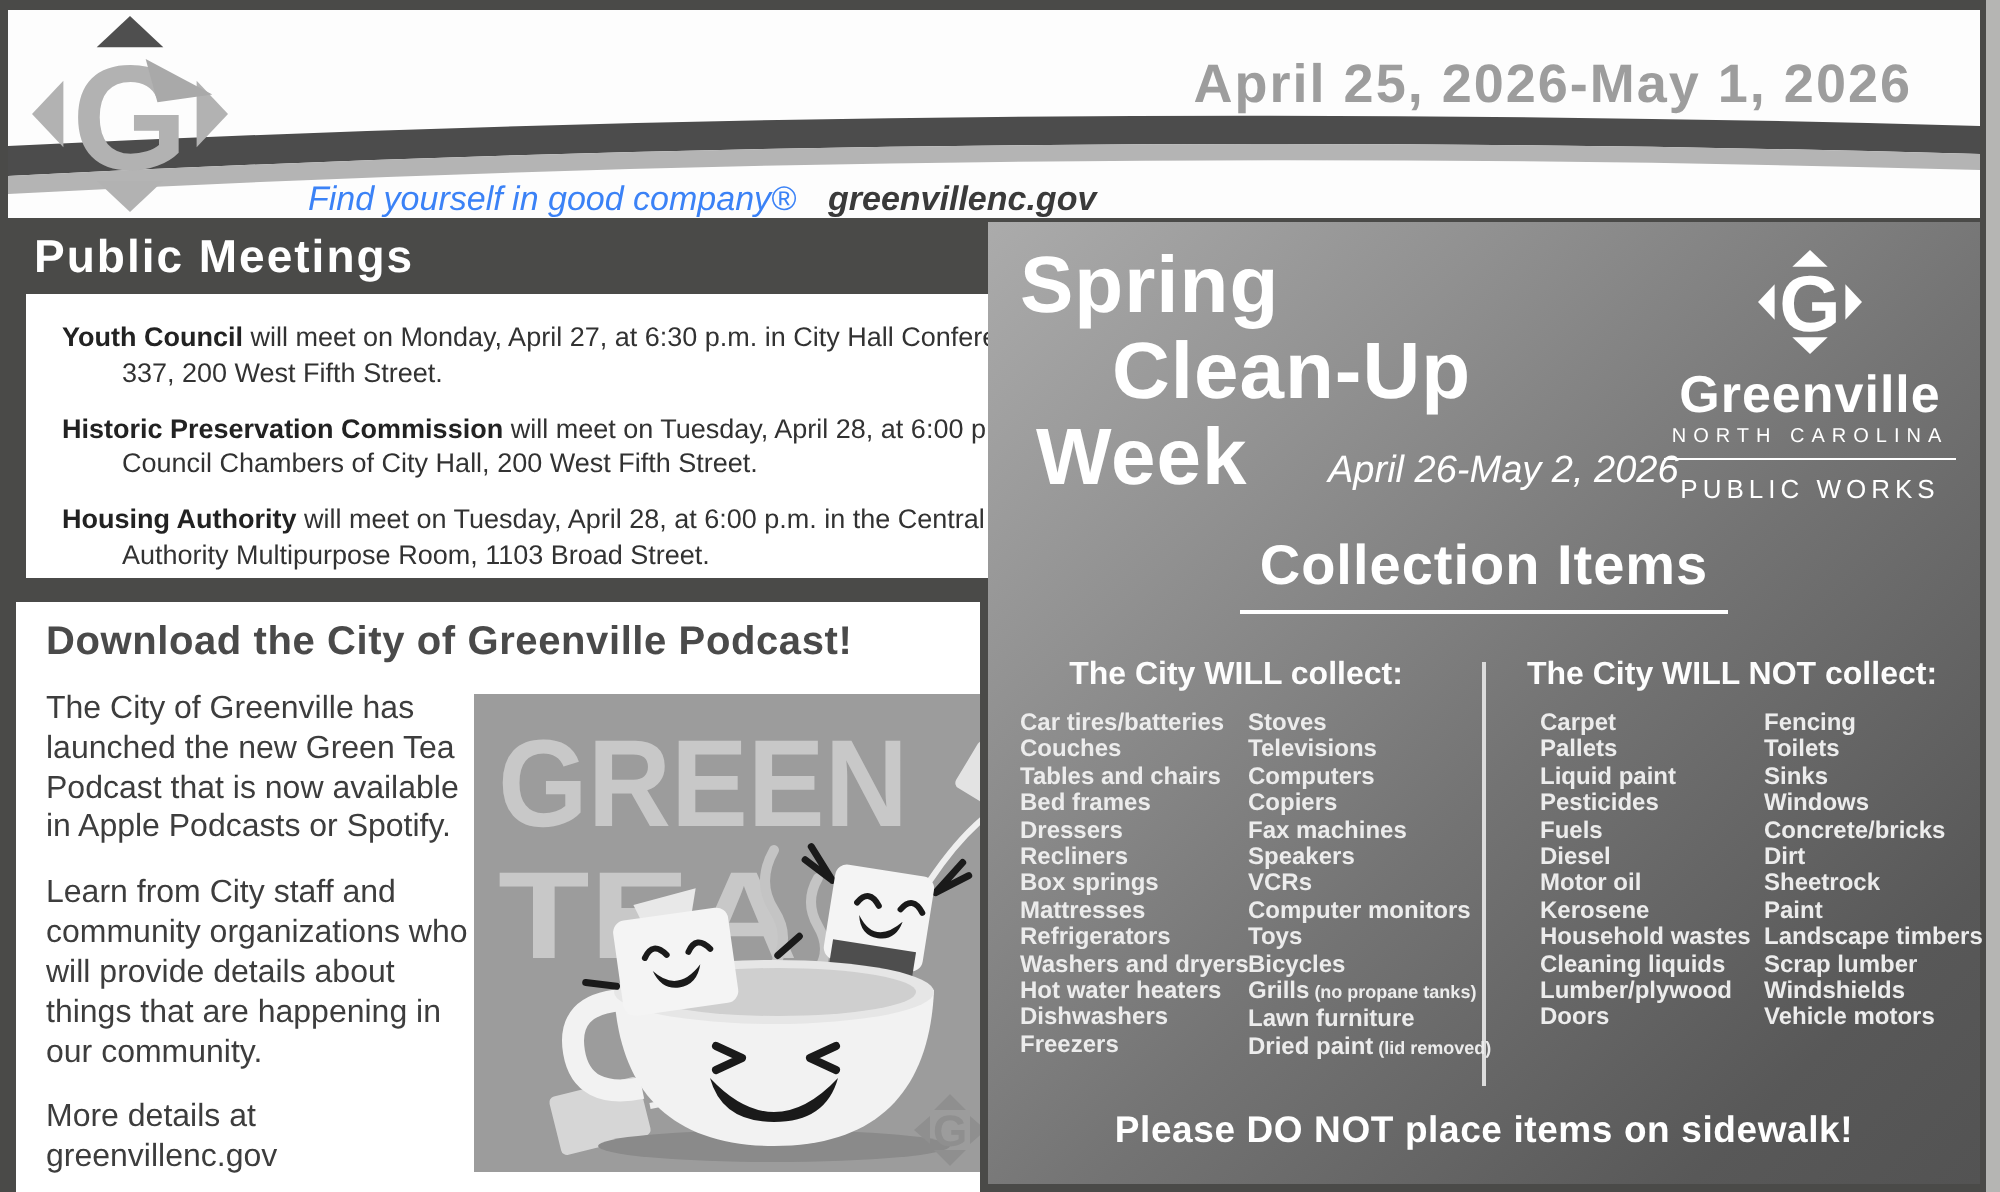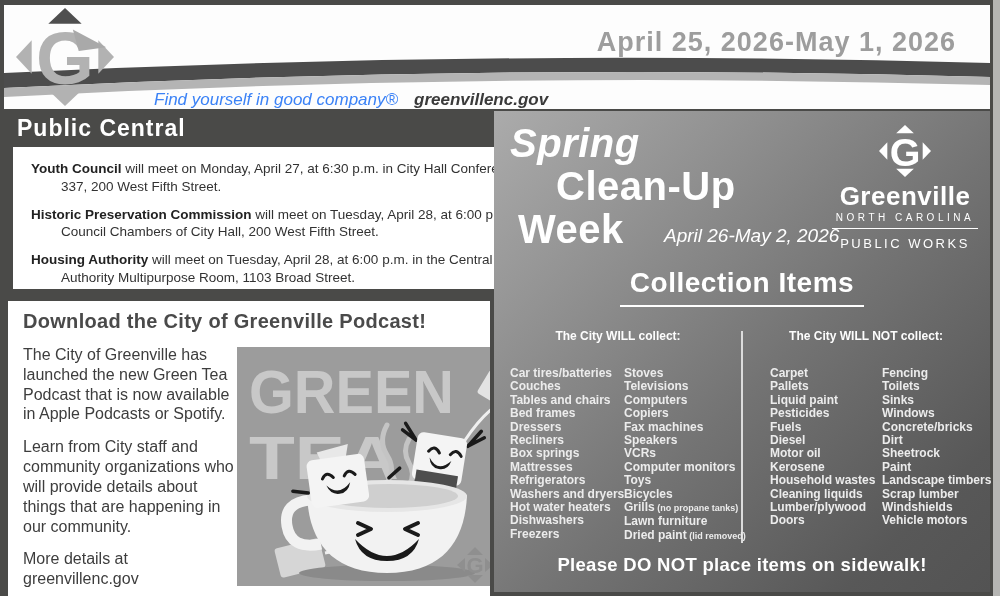--- a/index.html
+++ b/index.html
@@ -28,38 +28,38 @@
   .podcast-box { position:absolute; left:8px; top:301px; width:482px; height:349px; background:#fff; }
   .podcast-title { position:absolute; left:15px; top:9px; font-weight:bold; font-size:20px; letter-spacing:.3px; color:#4a4a4a; white-space:nowrap; }
   .podcast-text { position:absolute; left:15px; top:44px; width:213px; font-size:16px; line-height:1.24; color:#3d3d3d; }
   .podcast-text p { margin-bottom:13px; }
   .podcast-art { position:absolute; left:229px; top:46px; width:253px; height:239px; }
 
   
   .cleanup { position:absolute; left:494px; top:111px; width:496px; height:481px;
     background:linear-gradient(135deg,#ababab 0%,#929292 25%,#737373 55%,#585858 85%,#535353 100%); }
   .cu-line { position:absolute; color:#fff; font-weight:bold; font-size:40px; letter-spacing:.5px; white-space:nowrap; }
-  .cu-l1 { left:16px; top:10px;font-style:italic; }
+  .cu-l1 { left:16px; top:10px; }
   .cu-l2 { left:62px; top:53px; }
   .cu-l3 { left:24px; top:96px; }
   .cu-date { position:absolute; left:170px; top:114px; color:#fff; font-style:italic; font-size:19px; white-space:nowrap; }
 
   .pw-logo { position:absolute; right:10px; top:14px; width:150px; text-align:center; color:#fff; }
   .pw-compass { width:52px; height:52px; margin-bottom:2px; }
   .pw-city { font-weight:bold; font-size:26px; letter-spacing:.5px; line-height:1; }
   .pw-state { font-size:10px; letter-spacing:3.5px; margin-top:3px; white-space:nowrap; }
   .pw-rule { border:none; border-top:1.5px solid #fff; margin:5px 2px 7px; }
   .pw-dept { font-size:13px; letter-spacing:2.5px; white-space:nowrap; }
 
   .collection-title { position:absolute; left:0; top:156px; width:100%; text-align:center; }
   .collection-title span { display:inline-block; color:#fff; font-weight:bold; font-size:28px; letter-spacing:.5px; border-bottom:2.5px solid #fff; padding:0 10px 6px; }
 
   .collection-cols { position:absolute; left:0; top:218px; width:100%; display:flex; }
   .col-half { width:50%; }
-  .col-heading { text-align:center; color:#fdfdfd; font-weight:bold; font-size:12px; margin-bottom:24px; white-space:nowrap; }
+  .col-heading { text-align:center; color:#fdfdfd; font-weight:bold; font-size:16px; margin-bottom:8px; white-space:nowrap; }
   .lists { display:flex; }
   .clist { font-size:12px; font-weight:bold; color:#ececec; line-height:13.4px; }
   .half-will .clist.c1 { margin-left:16px; width:114px; }
   .half-will .clist.c2 { width:118px; }
   .half-not  .clist.c1 { margin-left:28px; width:122px; }
   .half-not  .clist.c2 { width:108px; }
   .citem { white-space:nowrap; }
   .citem .note { font-size:9px; font-weight:bold; }
   .divider { position:absolute; left:247px; top:220px; width:1.5px; height:212px; background:#dcdcdc; }
 
@@ -82,21 +82,21 @@
       <polygon points="100,50 84,33 84,67" fill="#b2b2b2"></polygon>
       <polygon points="50,100 33,84 67,84" fill="#b2b2b2"></polygon>
       <text x="50" y="78" text-anchor="middle" font-size="76" font-weight="bold" fill="#b2b2b2">G</text>
       <polygon points="58,22 92,40 64,44" fill="#a9a9a9"></polygon>
     </svg>
     <div class="date-range">April 25, 2026-May 1, 2026</div>
     <div class="tagline">Find yourself in good company®</div>
     <div class="website">greenvillenc.gov</div>
   </div>
 
-  <div class="pm-title">Public Central</div>
+  <div class="pm-title">Public Meetings</div>
   <div class="pm-box">
       <p class="meeting"><b>Youth Council</b> will meet on Monday, April 27, at 6:30 p.m. in City Hall Conference Room 337, 200 West Fifth Street.</p>
       <p class="meeting"><b>Historic Preservation Commission</b> will meet on Tuesday, April 28, at 6:00 p.m. in the Council Chambers of City Hall, 200 West Fifth Street.</p>
       <p class="meeting"><b>Housing Authority</b> will meet on Tuesday, April 28, at 6:00 p.m. in the Central Housing Authority Multipurpose Room, 1103 Broad Street.</p>
     </div>
 
   <div class="podcast-box">
     <div class="podcast-title">Download the City of Greenville Podcast!</div>
     <div class="podcast-text">
         <p>The City of Greenville has launched the new Green Tea Podcast that is now available in Apple Podcasts or Spotify.</p>

